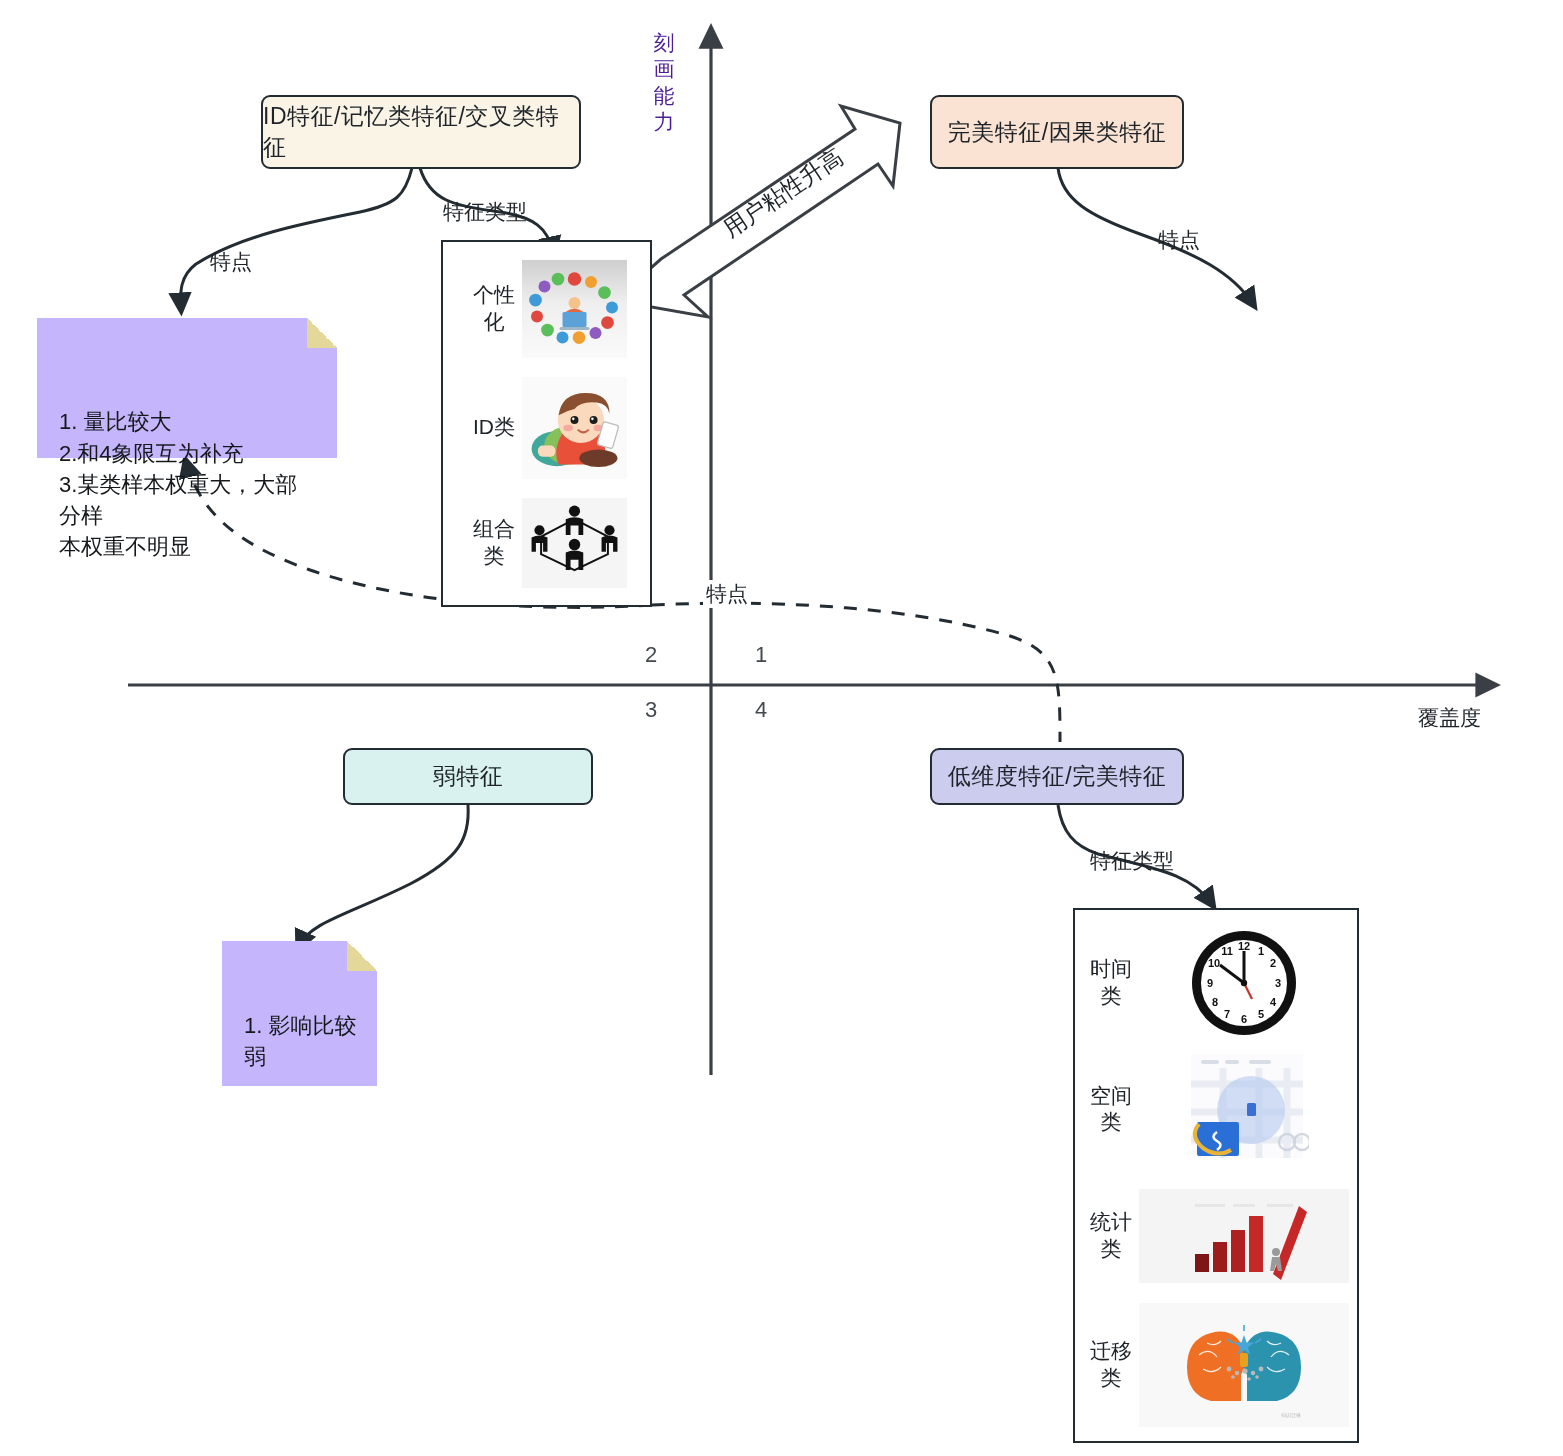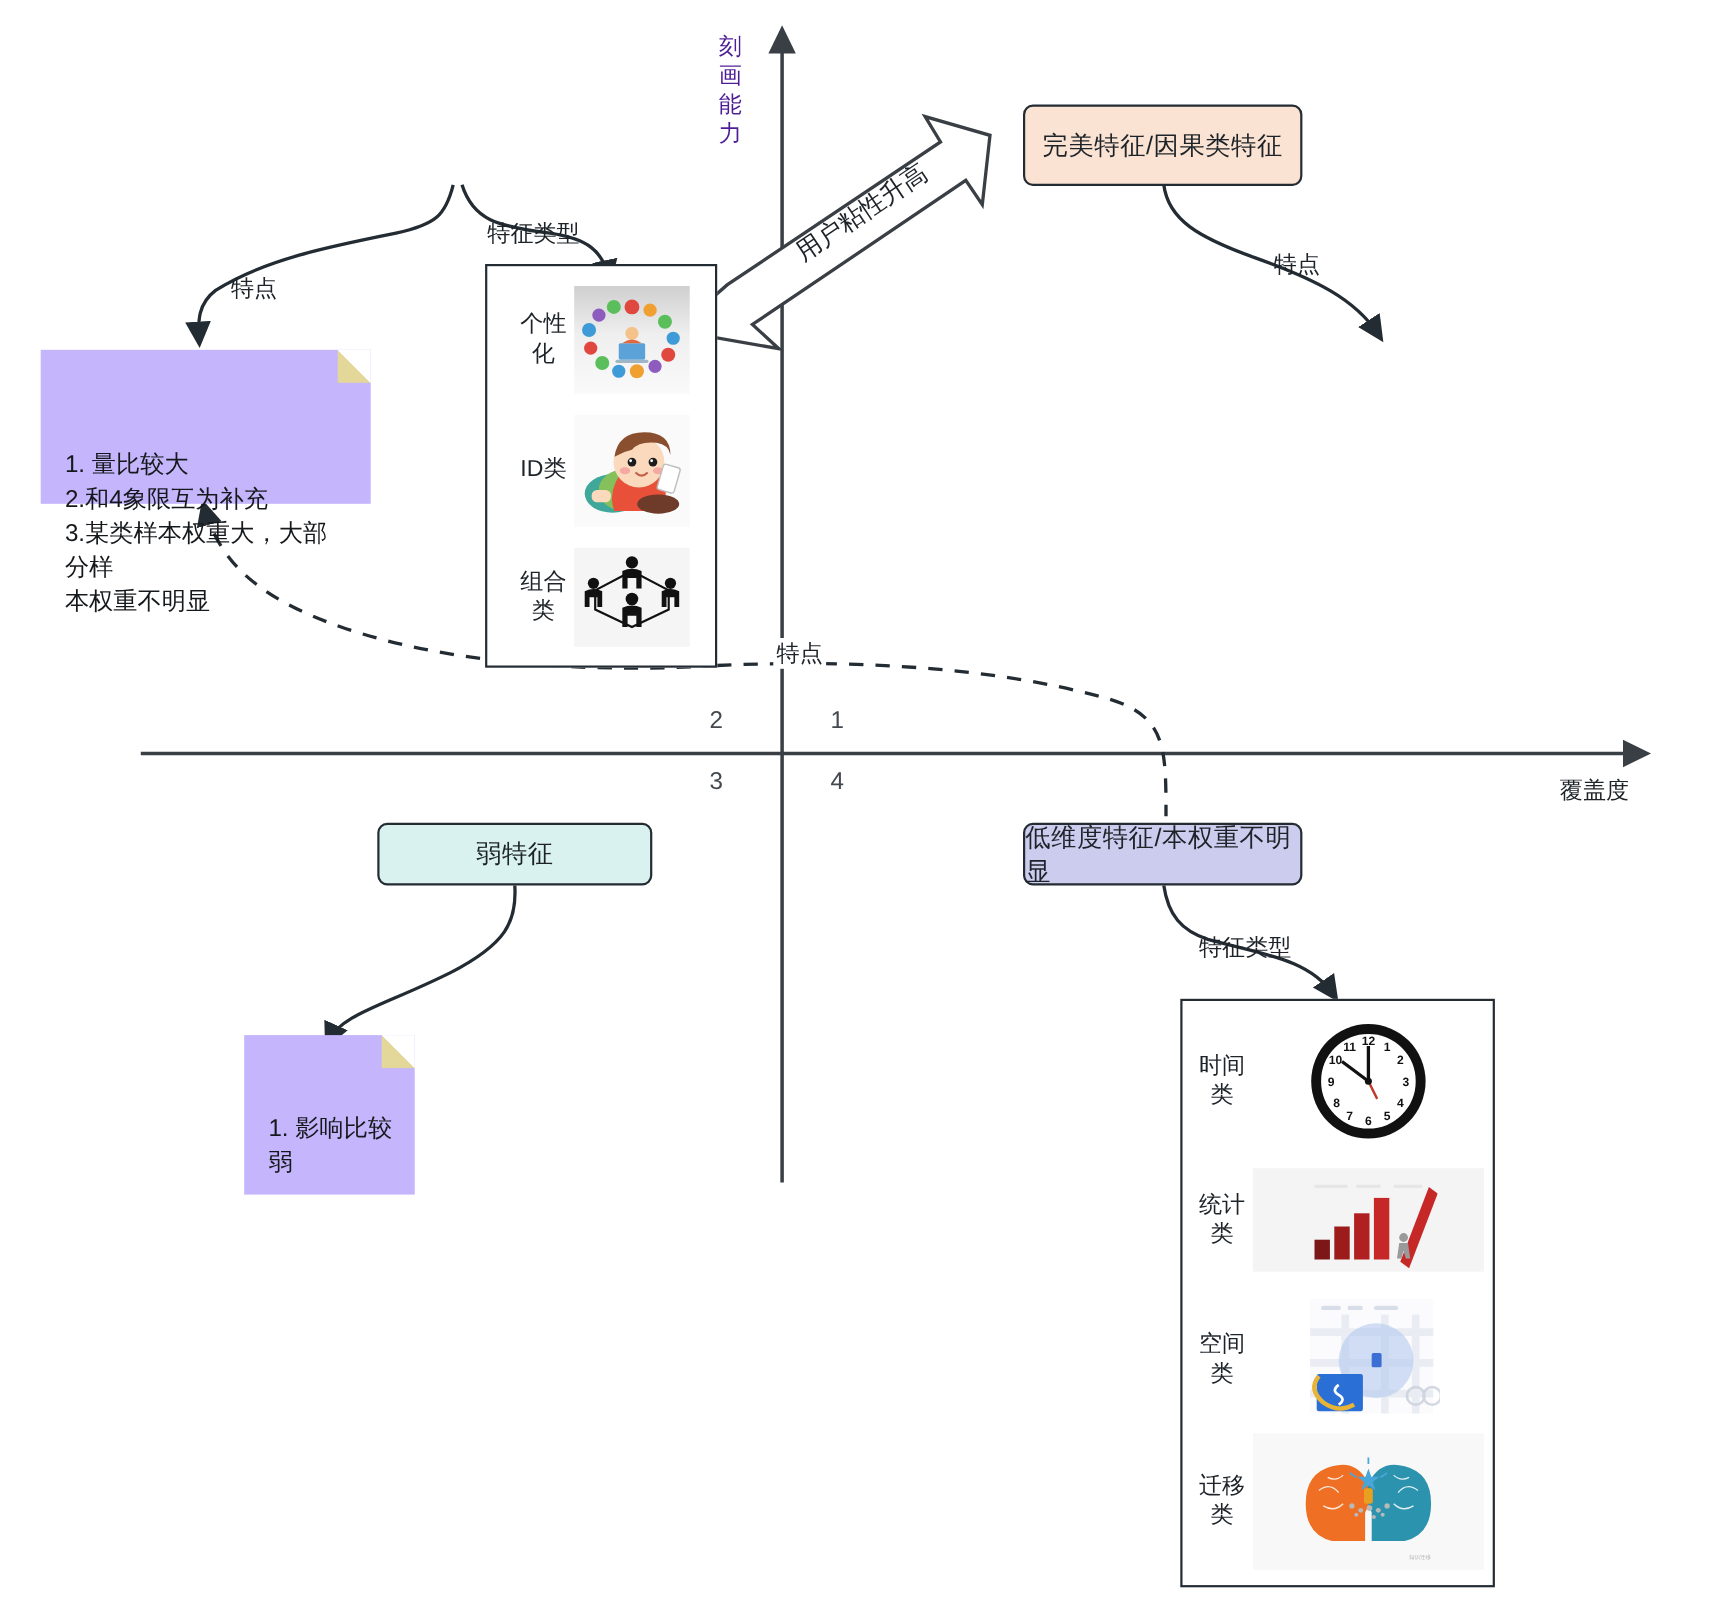--- a/index.html
+++ b/index.html
@@ -161,31 +161,34 @@
   <div class="quad-num" style="left:755px; top:697px;">4</div>
 
   <div class="arrow-text" style="left:726px; top:216px; transform: rotate(-33.8deg);">用户粘性升高</div>
 
   <div class="ftext" style="left:443px; top:198px;">特征类型</div>
   <div class="ftext" style="left:210px; top:248px;">特点</div>
   <div class="ftext" style="left:1158px; top:226px;">特点</div>
   <div class="ftext" style="left:703px; top:580px; background:#fff; padding:0 3px;">特点</div>
   <div class="ftext" style="left:1090px; top:847px;">特征类型</div>
 
+  <div class="rbox cream" style="left:261px; top:95px; width:320px; height:74px;">
+    <span>ID特征/记忆类特征/交叉类特征</span>
+  </div>
 
   <div class="rbox peach" style="left:930px; top:95px; width:254px; height:74px;">
     <span>完美特征/因果类特征</span>
   </div>
 
   <div class="rbox mint" style="left:343px; top:748px; width:250px; height:57px;">
     <span>弱特征</span>
   </div>
 
   <div class="rbox violet" style="left:930px; top:748px; width:254px; height:57px;">
-    <span>低维度特征/本权重不明显</span>
+    <span>低维度特征/完美特征</span>
   </div>
 
   <div class="note" style="left:37px; top:318px; width:300px; height:140px;">
     <span class="fold"></span>
     <span>1. 量比较大
 2.和4象限互为补充
 3.某类样本权重大，大部分样
 本权重不明显</span>
   </div>
 
@@ -306,44 +309,20 @@
           </g>
           <line x1="58" y1="58" x2="58" y2="26" stroke="#111" stroke-width="3"></line>
           <line x1="58" y1="58" x2="34" y2="40" stroke="#111" stroke-width="3"></line>
           <line x1="58" y1="58" x2="66" y2="74" stroke="#c0392b" stroke-width="2.2"></line>
           <circle cx="58" cy="58" r="3.2" fill="#111"></circle>
         </svg>
       </div>
     </div>
 
     <div class="panel-row" style="height:122px;">
-      <div class="panel-label">统计类</div>
-      <div class="thumb" style="height:94px; background:#f4f4f4;">
-        <svg width="126" height="92" viewBox="0 0 126 92">
-          <g fill="#e6e6e6">
-            <rect x="14" y="14" width="30" height="3"></rect>
-              <rect x="52" y="14" width="22" height="3"></rect>
-            <rect x="86" y="14" width="26" height="3"></rect>
-          </g>
-          <g>
-            <rect x="14" y="64" width="14" height="18" fill="#7d1616"></rect>
-            <rect x="32" y="52" width="14" height="30" fill="#9c1c1c"></rect>
-            <rect x="50" y="40" width="14" height="42" fill="#b02020"></rect>
-            <rect x="68" y="26" width="14" height="56" fill="#c62828"></rect>
-          </g>
-          <path d="M92,84 L118,16 L126,22 L100,90 Z" fill="#c62828"></path>
-          <g fill="#9a9a9a">
-            <circle cx="95" cy="62" r="4"></circle>
-            <path d="M91,67 l8,0 l2,14 l-4,0 l-2,-7 l-2,7 l-4,0 z"></path>
-          </g>
-        </svg>
-      </div>
-    </div>
-
-    <div class="panel-row" style="height:122px;">
       <div class="panel-label">空间类</div>
       <div class="thumb" style="height:118px; background:#ffffff;">
         <svg width="130" height="118" viewBox="0 0 130 118">
           <rect x="12" y="4" width="112" height="104" fill="#fbfbfd"></rect>
           <g stroke="#e9edf3" stroke-width="7" fill="none">
             <line x1="12" y1="34" x2="124" y2="34"></line>
               <line x1="12" y1="62" x2="124" y2="62"></line>
             <line x1="12" y1="90" x2="124" y2="90"></line>
             <line x1="44" y1="18" x2="44" y2="108"></line>
               <line x1="80" y1="18" x2="80" y2="108"></line>
@@ -360,20 +339,44 @@
             <circle cx="108" cy="92" r="8" fill="none" stroke="#c9cfda" stroke-width="2.4"></circle>
             <circle cx="123" cy="92" r="8" fill="none" stroke="#c9cfda" stroke-width="2.4"></circle>
           </g>
           <rect x="18" y="72" width="42" height="34" rx="2" fill="#2a6fd6"></rect>
           <path d="M20,74 q-10,12 4,24 q14,10 28,2" fill="none" stroke="#e8b437" stroke-width="4"></path>
           <path d="M38,82 q-7,5 0,9 q7,4 0,9" stroke="#fff" stroke-width="2.4" fill="none"></path>
         </svg>
       </div>
     </div>
 
+    <div class="panel-row" style="height:122px;">
+      <div class="panel-label">统计类</div>
+      <div class="thumb" style="height:94px; background:#f4f4f4;">
+        <svg width="126" height="92" viewBox="0 0 126 92">
+          <g fill="#e6e6e6">
+            <rect x="14" y="14" width="30" height="3"></rect>
+              <rect x="52" y="14" width="22" height="3"></rect>
+            <rect x="86" y="14" width="26" height="3"></rect>
+          </g>
+          <g>
+            <rect x="14" y="64" width="14" height="18" fill="#7d1616"></rect>
+            <rect x="32" y="52" width="14" height="30" fill="#9c1c1c"></rect>
+            <rect x="50" y="40" width="14" height="42" fill="#b02020"></rect>
+            <rect x="68" y="26" width="14" height="56" fill="#c62828"></rect>
+          </g>
+          <path d="M92,84 L118,16 L126,22 L100,90 Z" fill="#c62828"></path>
+          <g fill="#9a9a9a">
+            <circle cx="95" cy="62" r="4"></circle>
+            <path d="M91,67 l8,0 l2,14 l-4,0 l-2,-7 l-2,7 l-4,0 z"></path>
+          </g>
+        </svg>
+      </div>
+    </div>
+
     <div class="panel-row" style="height:128px;">
       <div class="panel-label">迁移类</div>
       <div class="thumb" style="height:124px; background:#f8f8f8;">
         <svg width="134" height="120" viewBox="0 0 134 120">
           <path d="M10,62 q0,-28 24,-34 q22,-6 32,14 q6,14 -2,28 l0,26 l-30,0 q-24,-6 -24,-34z" fill="#ef7024"></path>
           <path d="M124,62 q0,-28 -24,-34 q-22,-6 -32,14 q-6,14 2,28 l0,26 l30,0 q24,-6 24,-34z" fill="#2c93ae"></path>
           <g stroke="#fff" stroke-width="1.2" opacity=".85" fill="none">
             <path d="M22,50 q10,-8 18,2 M26,64 q10,6 18,-2 M30,38 q8,4 14,-2"></path>
           </g>
           <g stroke="#fff" stroke-width="1.2" opacity=".85" fill="none">

